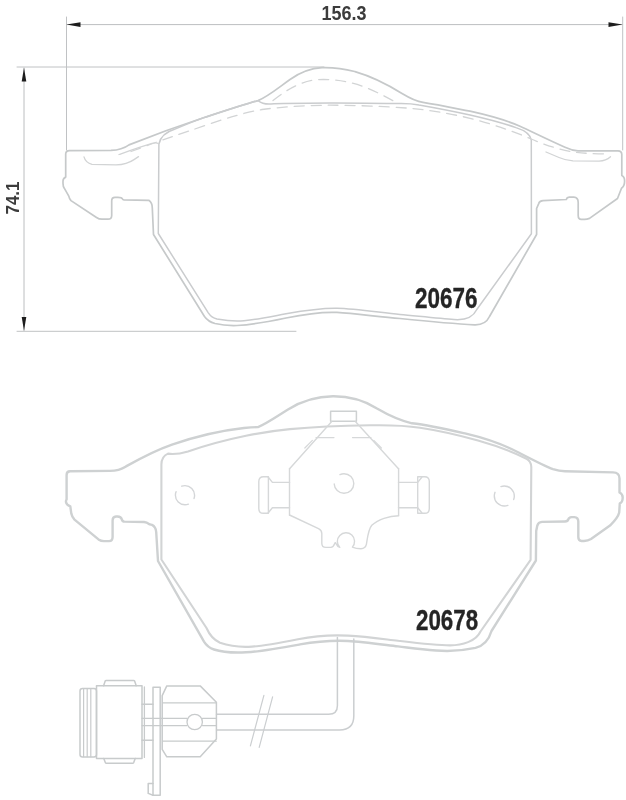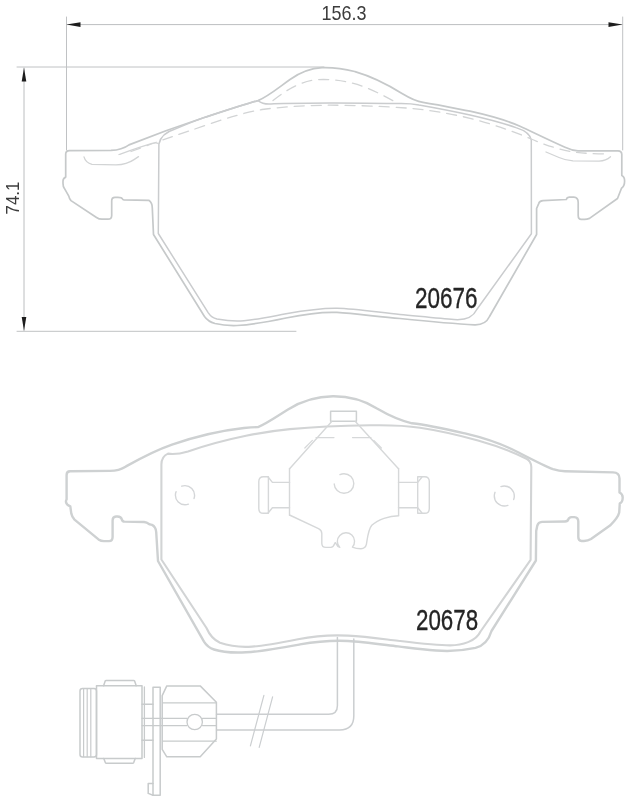--- a/index.html
+++ b/index.html
@@ -1,16 +1,16 @@
 <!DOCTYPE html>
 <html><head>
 <meta charset="utf-8">
 <style>
   html,body{margin:0;padding:0;background:#ffffff;}
-  #page{width:626px;height:800px;position:relative;background:#ffffff;overflow:hidden;}
+  #page{width:626px;height:800px;position:relative;background:#ffffff;overflow:hidden;font-weight:bold;}
   text{font-family:"Liberation Sans",sans-serif;}
 </style>
 </head>
 <body>
 <div id="page">
 <svg width="626" height="800" viewBox="0 0 626 800" xmlns="http://www.w3.org/2000/svg" style="filter:blur(0.3px)">
 <g fill="none" stroke-linejoin="round" stroke-linecap="round">
 
 <path d="M66.5,17 V150" stroke="#c0c2c4" stroke-width="1"></path>
 

